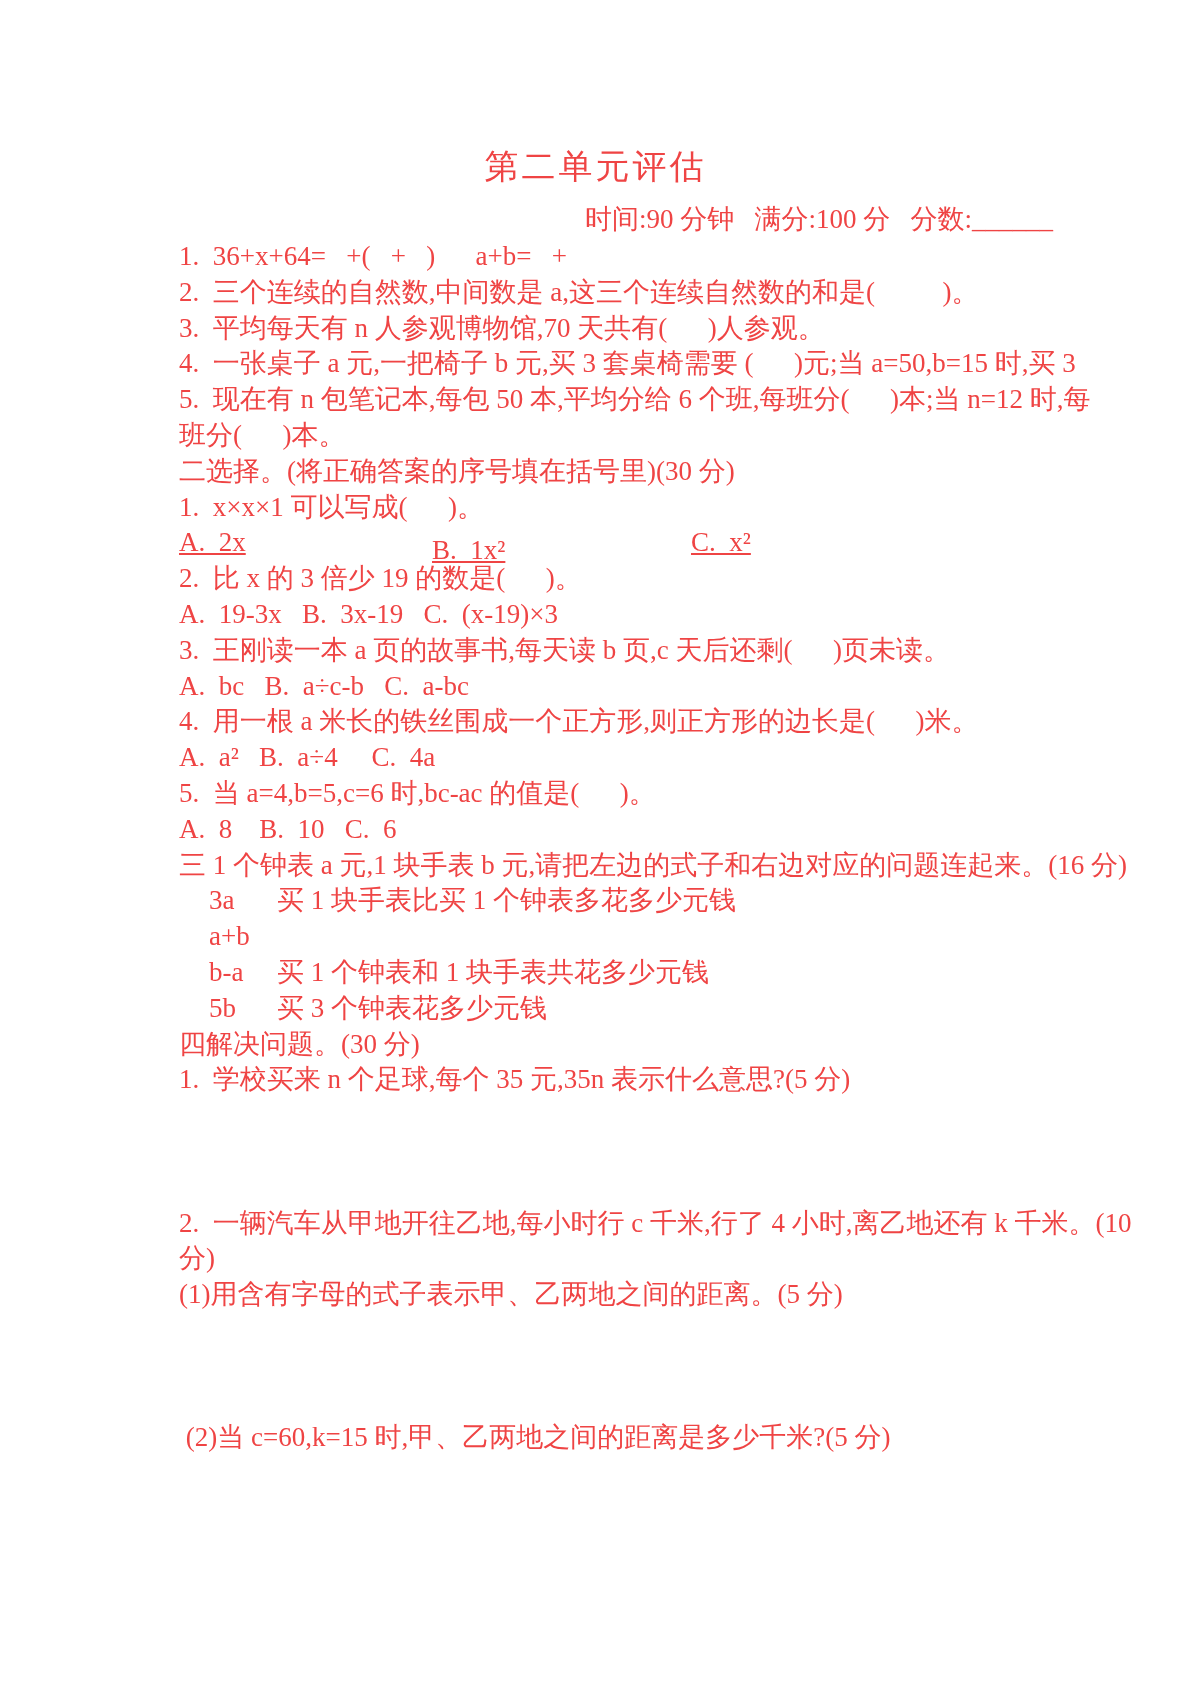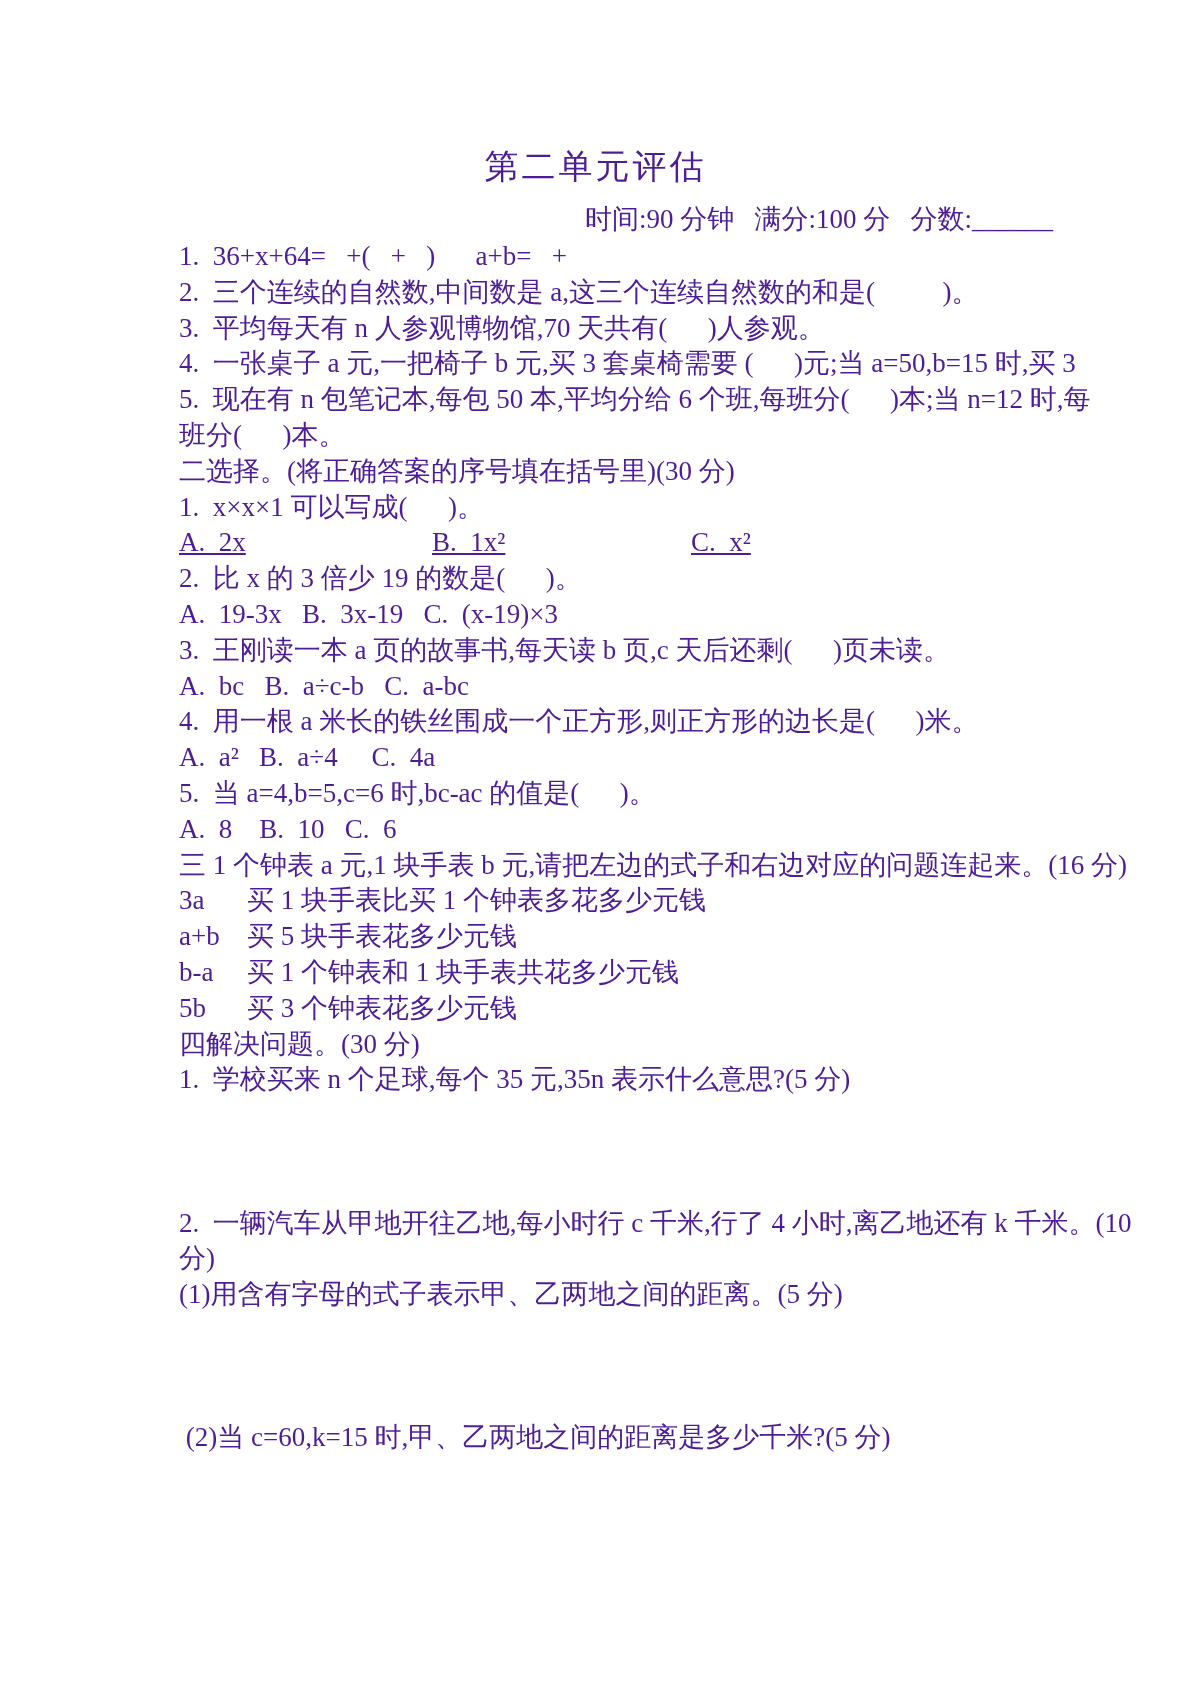--- a/index.html
+++ b/index.html
@@ -1,21 +1,21 @@
 <!DOCTYPE html>
 <html><head>
 <meta charset="utf-8">
 <style>
   html, body { margin: 0; padding: 0; background: #ffffff; }
   .page {
     position: relative;
     width: 1191px;
     height: 1684px;
     background: #ffffff;
-    color: #4c1d95;
+    color: #ef4444;
     font-family: "Liberation Serif", "DejaVu Serif", serif;
     overflow: hidden;
   }
   .title {
     position: absolute;
     top: 148px;
     left: 0;
     width: 100%;
     text-align: center;
     font-size: 34px;
@@ -40,22 +40,22 @@
   .line {
     height: 35.8px;
     line-height: 35.8px;
     font-size: 27px;
     white-space: pre;
   }
   .line.blank { }
   .line.opts3 { display: flex; }
   .line.opts3 .opt { display: inline-block; white-space: pre; text-decoration: underline; }
   .line.opts3 .opt:nth-child(1) { width: 253px; }
-  .line.opts3 .opt:nth-child(2) { width: 259px; }
-  .line.match { display: flex; }
+  .line.opts3 .opt:nth-child(2) { width: 259px; margin-top: 8px; }
+  .line.match { display: flex; margin-left: 30px; }
   .line.match .expr { display: inline-block; width: 68px; white-space: pre; }
   .line.match .desc { display: inline-block; white-space: pre; text-align: center; }
 </style>
 </head>
 <body>
 
 <div class="page">
   <div class="title">第二单元评估</div>
   <div class="meta">时间:90 分钟   满分:100 分   分数:______</div>
   <div class="doc-body">
@@ -71,21 +71,21 @@
       <div class="line text">2.  比 x 的 3 倍少 19 的数是(      )。</div>
       <div class="line text">A.  19-3x   B.  3x-19   C.  (x-19)×3</div>
       <div class="line text">3.  王刚读一本 a 页的故事书,每天读 b 页,c 天后还剩(      )页未读。</div>
       <div class="line text">A.  bc   B.  a÷c-b   C.  a-bc</div>
       <div class="line text">4.  用一根 a 米长的铁丝围成一个正方形,则正方形的边长是(      )米。</div>
       <div class="line text">A.  a²   B.  a÷4     C.  4a</div>
       <div class="line text">5.  当 a=4,b=5,c=6 时,bc-ac 的值是(      )。</div>
       <div class="line text">A.  8    B.  10   C.  6</div>
       <div class="line heading">三 1 个钟表 a 元,1 块手表 b 元,请把左边的式子和右边对应的问题连起来。(16 分)</div>
       <div class="line match"><span class="expr">3a</span><span class="desc">买 1 块手表比买 1 个钟表多花多少元钱</span></div>
-      <div class="line match"><span class="expr">a+b</span><span class="desc">买 5 块手表花多少元钱</span></div>
+      <div class="line match"><span class="expr">a+b</span></div>
       <div class="line match"><span class="expr">b-a</span><span class="desc">买 1 个钟表和 1 块手表共花多少元钱</span></div>
       <div class="line match"><span class="expr">5b</span><span class="desc">买 3 个钟表花多少元钱</span></div>
       <div class="line heading">四解决问题。(30 分)</div>
       <div class="line text">1.  学校买来 n 个足球,每个 35 元,35n 表示什么意思?(5 分)</div>
       <div class="line blank"></div>
       <div class="line blank"></div>
       <div class="line blank"></div>
       <div class="line text">2.  一辆汽车从甲地开往乙地,每小时行 c 千米,行了 4 小时,离乙地还有 k 千米。(10</div>
       <div class="line text">分)</div>
       <div class="line text">(1)用含有字母的式子表示甲、乙两地之间的距离。(5 分)</div>

